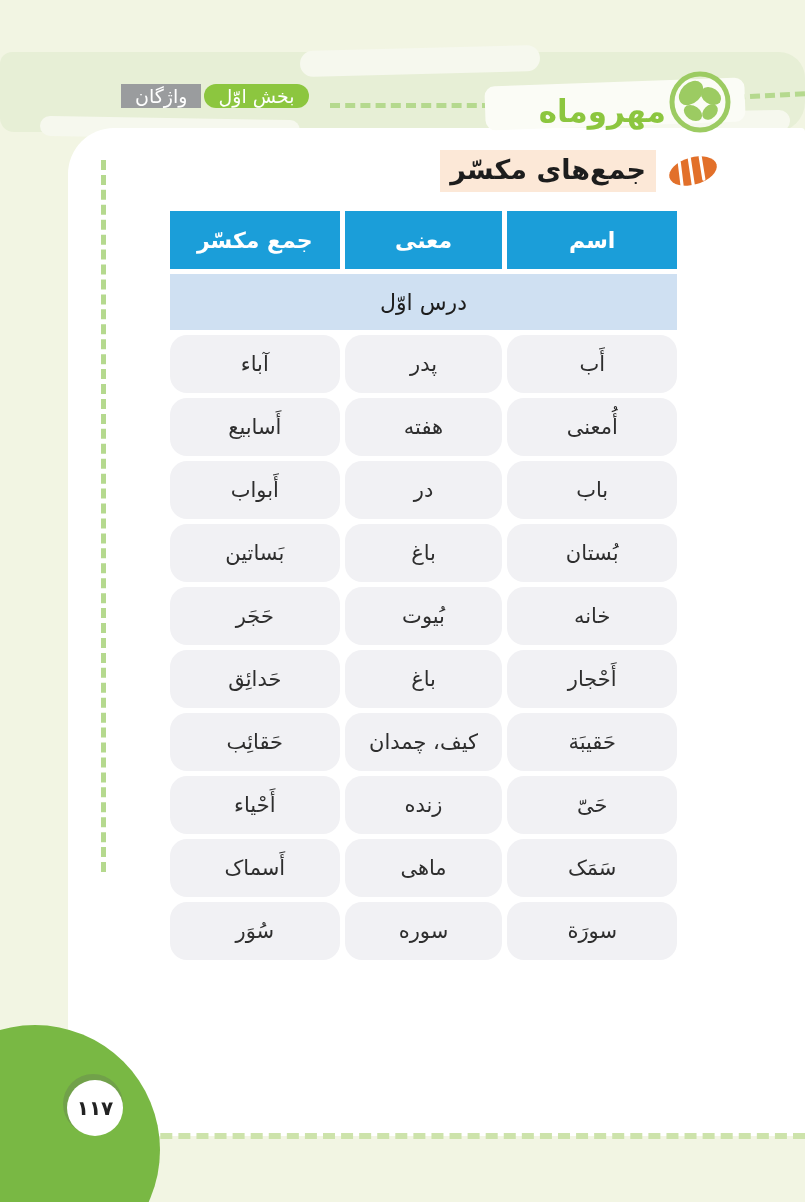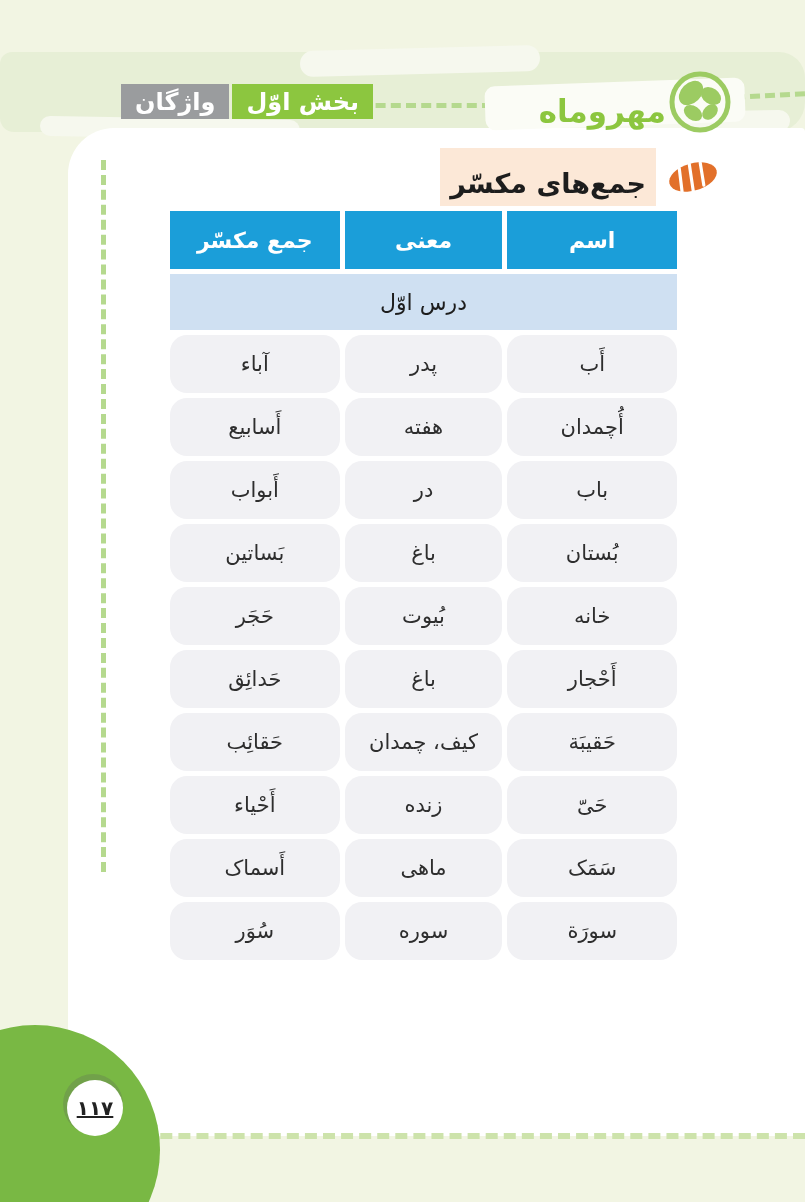--- a/index.html
+++ b/index.html
@@ -50,24 +50,24 @@
   .dash-top-right{left:735px;top:93px;width:70px;border-top:5px dashed var(--dash-green);transform:rotate(-3deg);}
   .dash-left{left:101px;top:160px;height:712px;border-left:5px dashed var(--dash-green);}
   .dash-bottom{left:88px;top:1133px;width:717px;border-top:6px dashed var(--dash-green-light);}
 
   
   .badges{
     position:absolute;left:121px;top:84px;height:41px;
     display:flex;flex-direction:row;direction:rtl;gap:3px;
   }
   .badge{
-    height:35px;display:flex;align-items:center;justify-content:center;
-    color:#fff;font-weight:bold;font-size:24px;padding:0 14px;
-  }
-  .badge-section{background:var(--accent-green);}
+    height:24px;display:flex;align-items:center;justify-content:center;
+    color:#fff;font-weight:normal;font-size:19px;padding:0 14px;
+  }
+  .badge-section{background:var(--accent-green);border-radius:19px;}
   .badge-topic{background:var(--badge-gray);}
 
   
   .brand{
     position:absolute;right:73px;top:70px;
     display:flex;flex-direction:row;direction:rtl;align-items:center;gap:2px;margin-left:32px;
   }
   .brand-bg{
     position:absolute;right:60px;top:82px;width:260px;height:44px;
     background:#fbfcf6;border-radius:10px;transform:rotate(-2deg);
@@ -81,21 +81,21 @@
 
   
   .section-title{
     position:absolute;right:83px;top:148px;
     display:flex;flex-direction:row;direction:rtl;align-items:center;gap:8px;
   }
   .title-icon{width:58px;height:46px;flex:0 0 auto;}
   .title-text{
     background:var(--title-highlight);
     color:#1d1d1d;font-size:27px;font-weight:bold;
-    padding:19px 10px 5px 10px;line-height:1.25;
+    padding:3px 10px 5px 10px;line-height:1.25;
   }
 
   
   .vocab-table{
     position:absolute;left:170px;top:211px;width:507px;
     display:grid;direction:rtl;
     grid-template-columns:1fr 0.93fr 1fr;
     gap:5px;
     background:transparent;
   }
@@ -120,21 +120,21 @@
   
   .page-blob{
     position:absolute;left:-90px;top:1025px;width:250px;height:250px;
     border-radius:50%;background:var(--blob-green);
   }
   .page-number-circle{
     position:absolute;left:67px;top:1080px;width:56px;height:56px;
     border-radius:50%;background:#fff;
     box-shadow:-2px -4px 0 2px rgba(90,90,90,0.25);
     display:flex;align-items:center;justify-content:center;
-    color:#222;font-weight:bold;font-size:20px;text-decoration:underline;
+    color:#222;font-weight:bold;font-size:20px;
   }
 </style>
 </head>
 <body>
 
 <div class="texture-band"></div>
 <div class="texture-patch tp1"></div>
 <div class="texture-patch tp2"></div>
 <div class="texture-patch tp3"></div>
 
@@ -181,21 +181,21 @@
 <div class="vocab-table">
   <div class="cell head-cell">اسم</div>
   <div class="cell head-cell">معنی</div>
   <div class="cell head-cell">جمع مکسّر</div>
   <div class="cell lesson-cell">درس اوّل</div>
 
     <div class="cell data-cell">أَب</div>
     <div class="cell data-cell">پدر</div>
     <div class="cell data-cell">آباء</div>
 
-    <div class="cell data-cell">أُچمدان</div>
+    <div class="cell data-cell">أُمعنی</div>
     <div class="cell data-cell">هفته</div>
     <div class="cell data-cell">أَسابیع</div>
 
     <div class="cell data-cell">باب</div>
     <div class="cell data-cell">در</div>
     <div class="cell data-cell">أَبواب</div>
 
     <div class="cell data-cell">بُستان</div>
     <div class="cell data-cell">باغ</div>
     <div class="cell data-cell">بَساتین</div>

